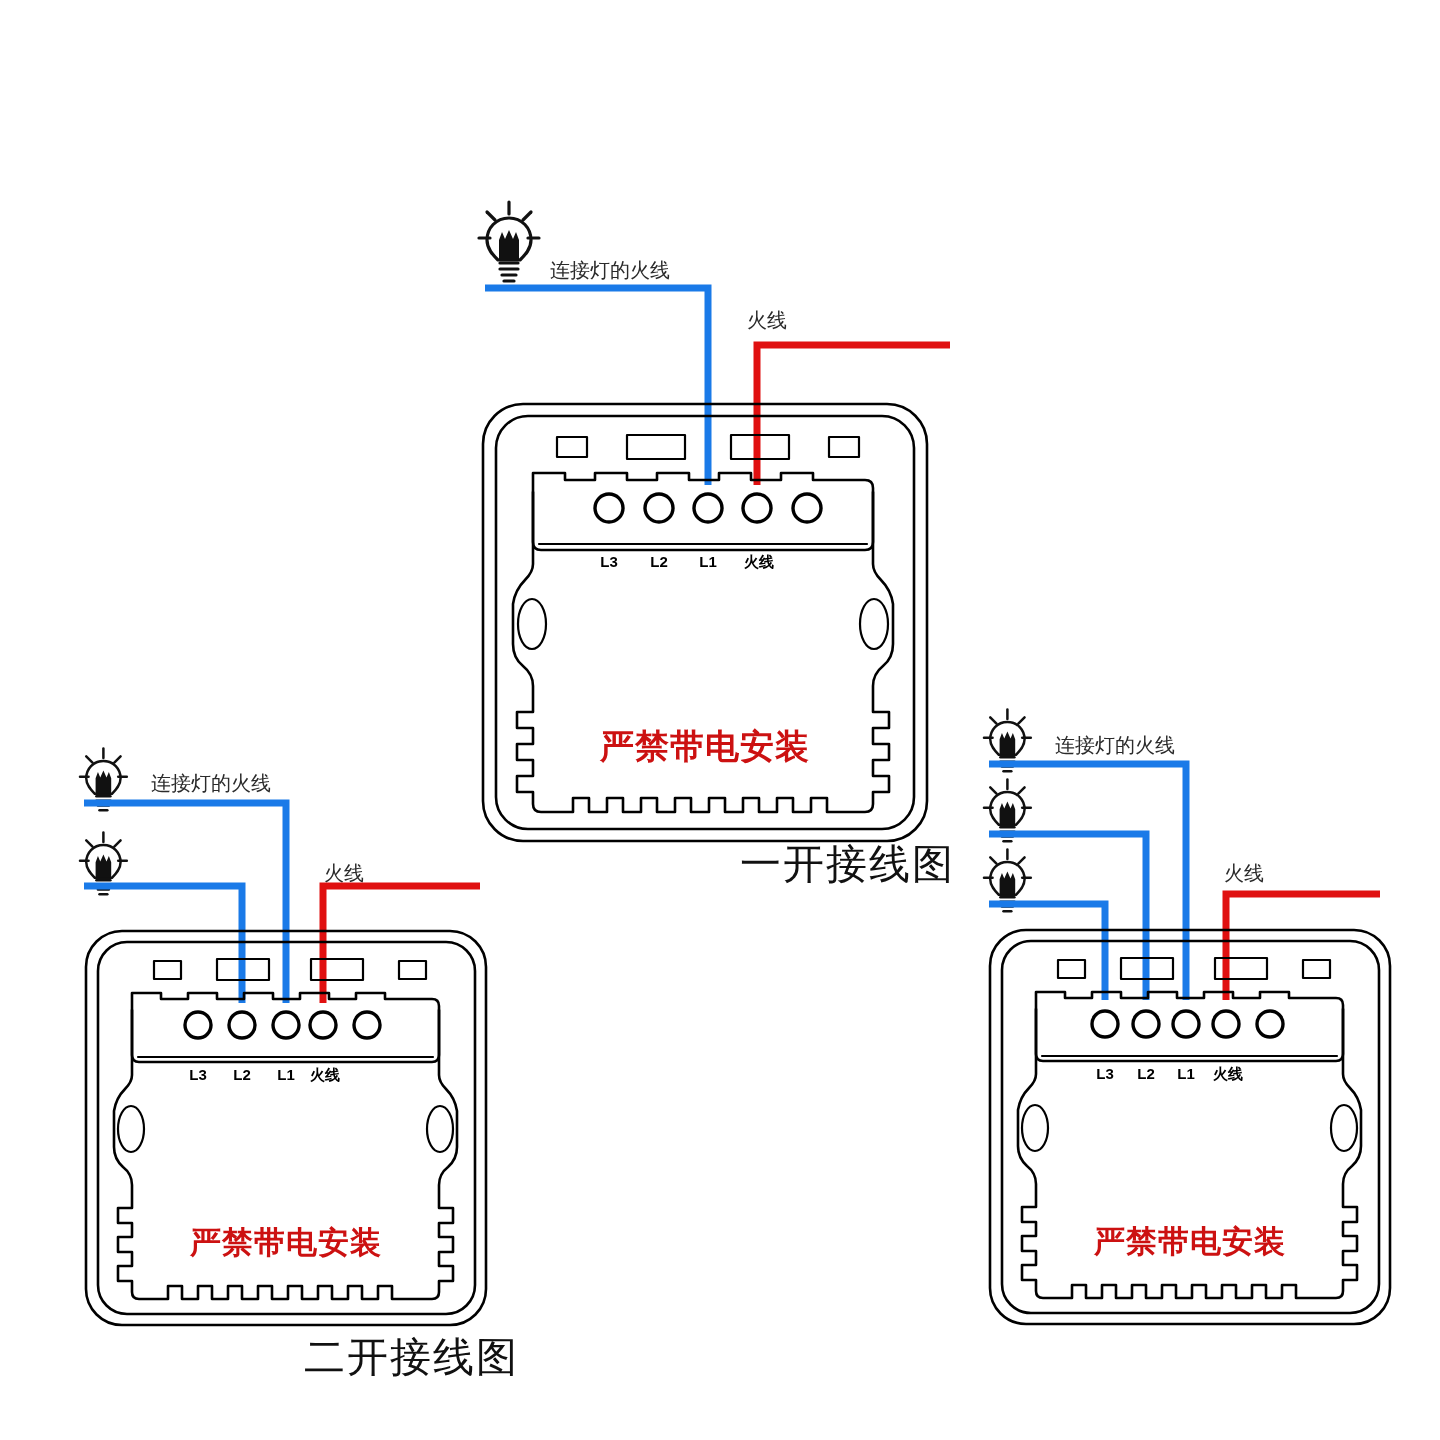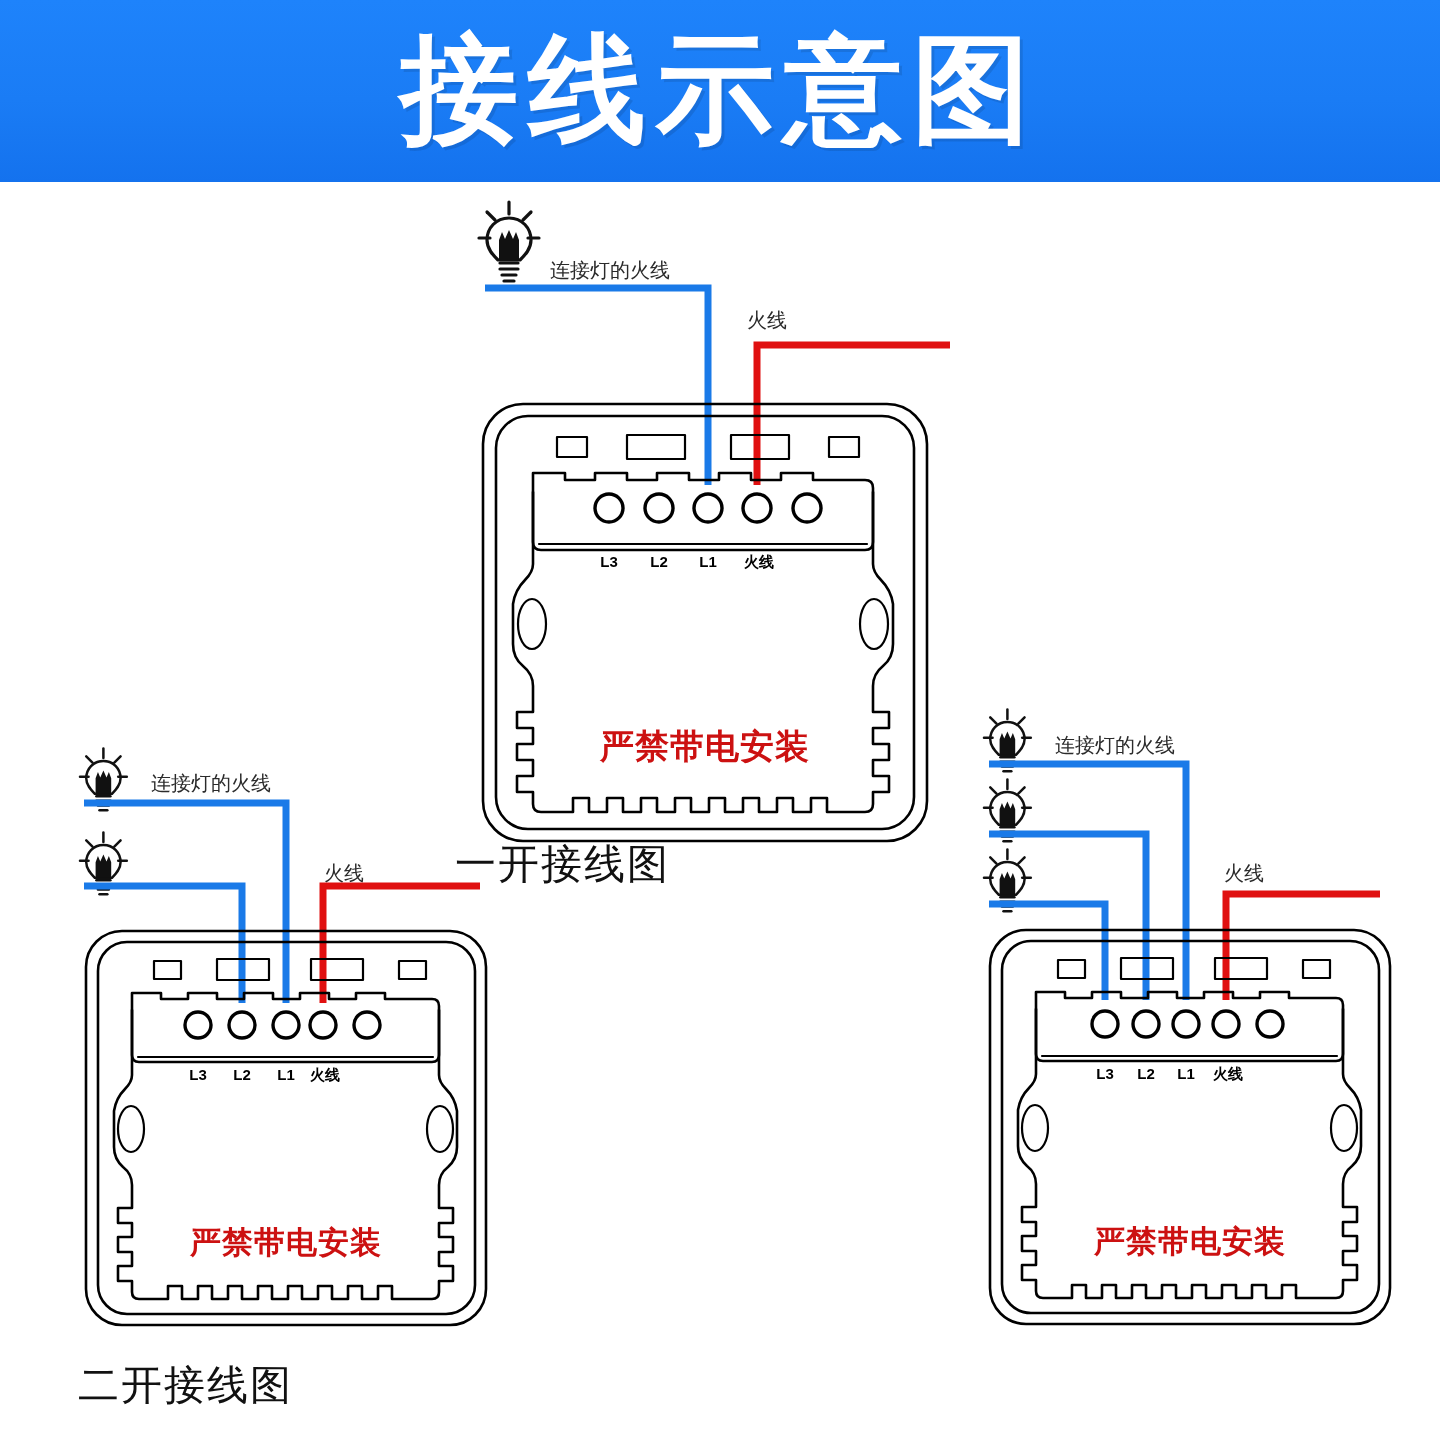--- a/index.html
+++ b/index.html
@@ -23,21 +23,21 @@
     line-height:1;
     transform:translateY(-2px);
     text-shadow:3px 3px 0 rgba(0,0,0,0.10);
     font-family:"Liberation Sans","DejaVu Sans",sans-serif;
   }
 
   
   .group{position:absolute;}
   .caption{
     position:absolute;
-    text-align:left;
+    text-align:right;
     color:#111111;
     font-size:41px;
     font-weight:400;
     letter-spacing:2px;
     white-space:nowrap;
     font-family:"Liberation Sans","DejaVu Sans",sans-serif;
   }
   svg{display:block;overflow:visible;}
   .wire-label{
     font-size:20px;
@@ -66,23 +66,20 @@
   .bulbline{fill:none;stroke:#111111;stroke-width:3.2;stroke-linecap:round;stroke-linejoin:round;}
   .bulbfill{fill:#111111;}
   .wire-blue{fill:none;stroke-width:7;stroke-linecap:butt;stroke-linejoin:miter;}
   .wire-red{fill:none;stroke-width:7;stroke-linecap:butt;stroke-linejoin:miter;}
 </style>
 </head>
 <body>
 
 <div id="stage">
 
-  <div class="banner">
-    <div class="banner-title">接线示意图</div>
-  </div>
 
   <div class="group" style="left:455px;top:192px;">
     <svg width="500" height="660" viewBox="0 0 500 660">
 
       <g transform="translate(24,8) scale(1.0)">
         <path class="bulbline" d="M30 2 L30 14"></path>
         <path class="bulbline" d="M8 12 L16 20"></path>
         <path class="bulbline" d="M52 12 L44 20"></path>
         <path class="bulbline" d="M0 38 L11 38"></path>
         <path class="bulbline" d="M60 38 L49 38"></path>
@@ -303,21 +300,21 @@
         <circle class="hole" cx="305" cy="290" r="13"></circle>
 
         <text class="term-label" x="136" y="345">L3</text>
         <text class="term-label" x="180" y="345">L2</text>
         <text class="term-label" x="224" y="345">L1</text>
         <text class="term-label" x="263" y="345">火线</text>
 
         <text class="warn-text" x="224" y="518" style="font-size:31px;">严禁带电安装</text>
       </g>
     </svg>
-    <div class="caption" style="left:16px;top:595px;width:450px;margin-top:28px;">二开接线图</div>
+    <div class="caption" style="left:7px;top:595px;width:450px;">二开接线图</div>
   </div>
 
   <div class="group" style="left:962px;top:700px;">
     <svg width="460" height="645" viewBox="0 0 460 645">
 
       <g transform="translate(22,8) scale(0.78)">
         <path class="bulbline" d="M30 2 L30 14"></path>
         <path class="bulbline" d="M8 12 L16 20"></path>
         <path class="bulbline" d="M52 12 L44 20"></path>
         <path class="bulbline" d="M0 38 L11 38"></path>

